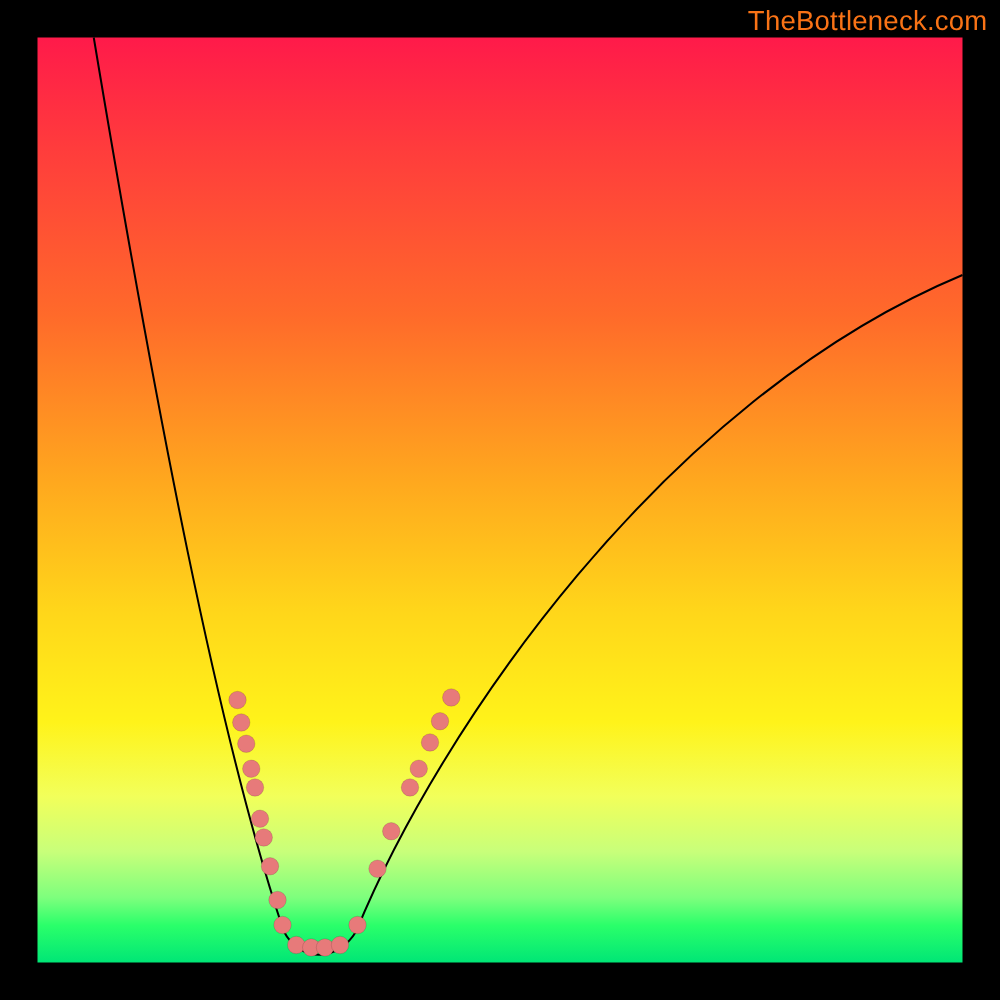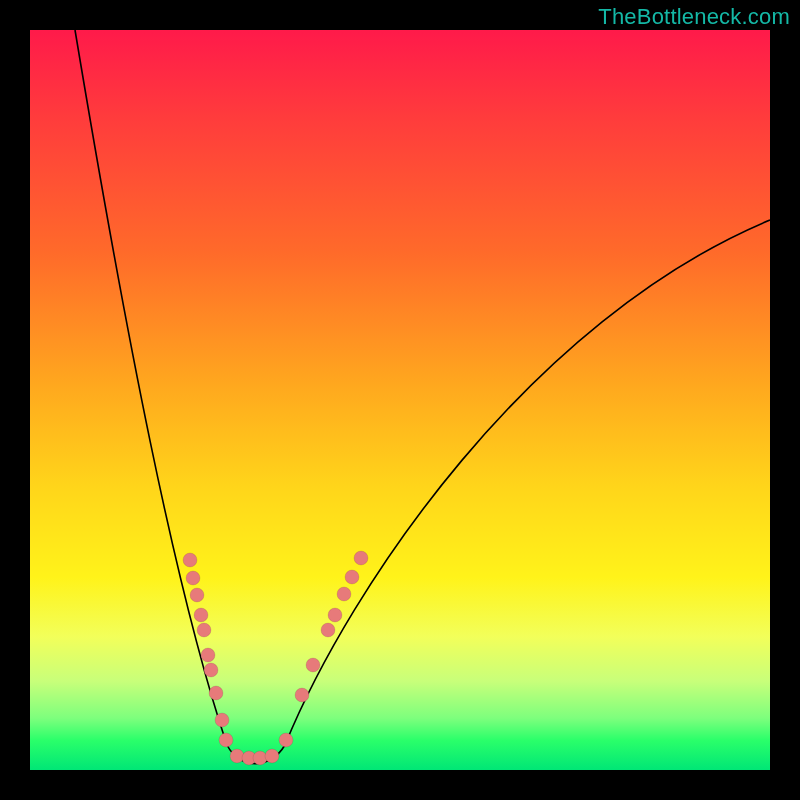--- a/index.html
+++ b/index.html
@@ -27,21 +27,21 @@
       #f2ff5a 82%,
       #c8ff7a 88%,
       #7dff7d 93%,
       #2aff6a 96%,
       #00e676 100%);
   }
   .watermark {
     position: absolute;
     top: 4px;
     right: 10px;
-    color: #14b8a6;
+    color: #f97316;
     font-size: 22px;
     font-weight: 500;
     letter-spacing: 0.2px;
     user-select: none;
   }
   svg.curve {
     position: absolute;
     left: 0;
     top: 0;
     width: 740px;

